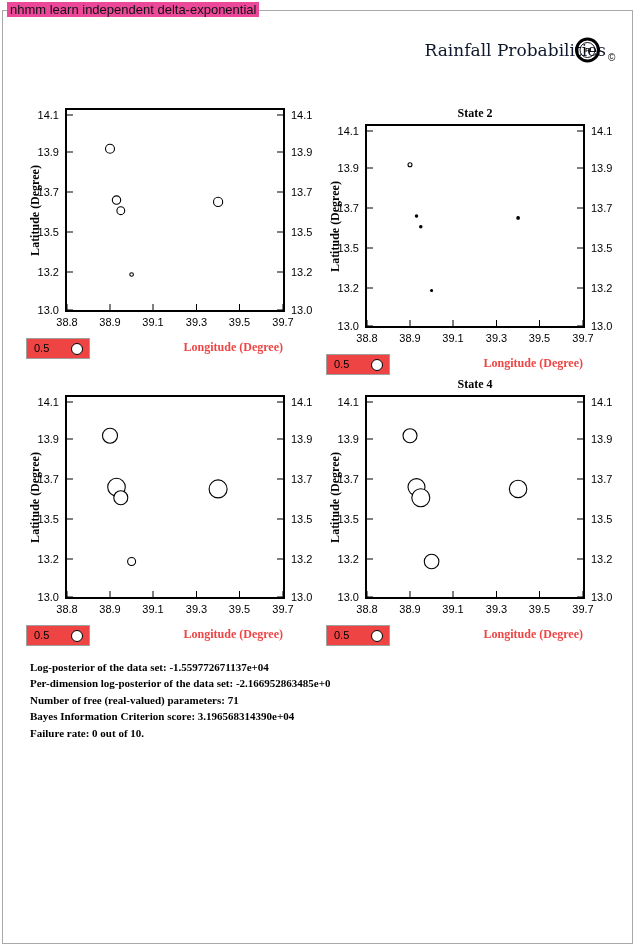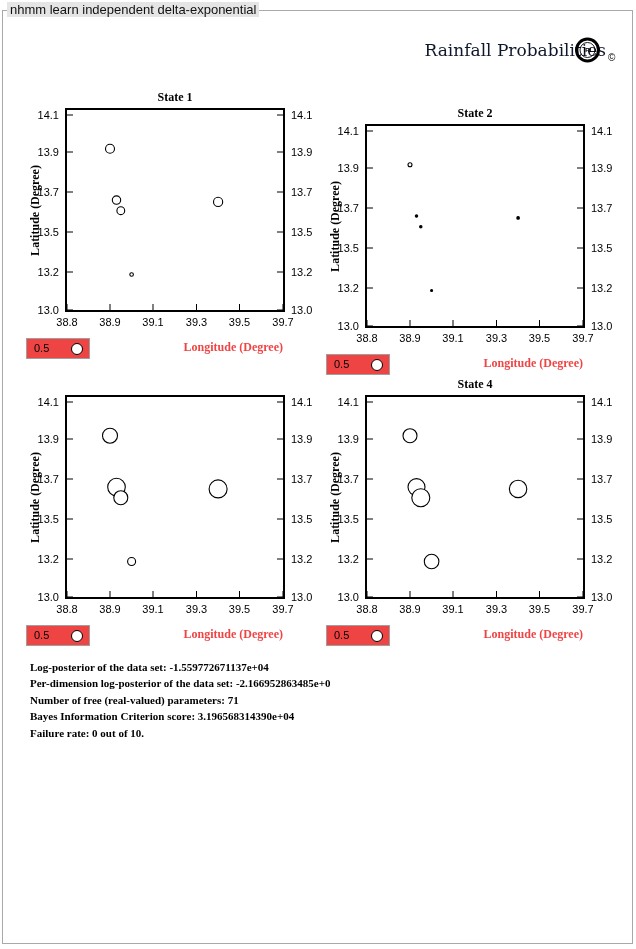--- a/index.html
+++ b/index.html
@@ -5,21 +5,21 @@
   html,body{margin:0;padding:0;}
   body{
     width:636px;height:949px;position:relative;background:#ffffff;
     font-family:"Liberation Sans", sans-serif;overflow:hidden;
   }
   .groupbox{
     position:absolute;left:2px;top:10px;width:629px;height:932px;
     border:1px solid #a9a9a9;
   }
   .groupbox-label{
-    position:absolute;left:7px;top:2px;background:#e5e5e5;padding:0 3px;
+    position:absolute;left:7px;top:2px;background:#ec4899;padding:0 3px;
     font:13px "Liberation Sans", sans-serif;color:#111;white-space:nowrap;
   }
   .page-title{
     position:absolute;left:0;top:40px;width:606px;text-align:right;
     font:17px "DejaVu Serif", serif;color:#0f172a;
   }
   .logo{position:absolute;left:573px;top:36px;}
   .plot{position:absolute;width:296px;height:272px;}
   .plot-title{
     position:absolute;left:48px;top:2px;width:216px;text-align:center;
@@ -63,21 +63,20 @@
 
 <svg class="logo" width="48" height="30" viewBox="0 0 48 30">
   <circle cx="14.5" cy="14" r="11" fill="none" stroke="#000" stroke-width="3"></circle>
   <circle cx="14.5" cy="14" r="7.5" fill="none" stroke="#000" stroke-width="0.9"></circle>
   <text x="14.5" y="16.3" text-anchor="middle" font-size="6" font-family="Liberation Serif, serif" font-weight="bold" fill="#000">IRI</text>
   <text x="35" y="25" font-size="10" fill="#000">©</text>
 </svg>
 
 <div id="plots">
     <div class="plot" style="left: 19px; top: 88px;">
-      <div class="plot-title">State 1</div>
       <svg class="canvas" width="296" height="236">
         <rect x="47" y="5" width="218" height="202" fill="none" stroke="#000" stroke-width="2"></rect>
         <line x1="48" y1="11" x2="54" y2="11" stroke="#000" stroke-width="1"></line>
         <line x1="258" y1="11" x2="264" y2="11" stroke="#000" stroke-width="1"></line>
         <text x="40" y="15" text-anchor="end" font-size="11" fill="#000">14.1</text>
         <text x="272" y="15" text-anchor="start" font-size="11" fill="#000">14.1</text>
         <line x1="48" y1="48" x2="54" y2="48" stroke="#000" stroke-width="1"></line>
         <line x1="258" y1="48" x2="264" y2="48" stroke="#000" stroke-width="1"></line>
         <text x="40" y="52" text-anchor="end" font-size="11" fill="#000">13.9</text>
         <text x="272" y="52" text-anchor="start" font-size="11" fill="#000">13.9</text>

